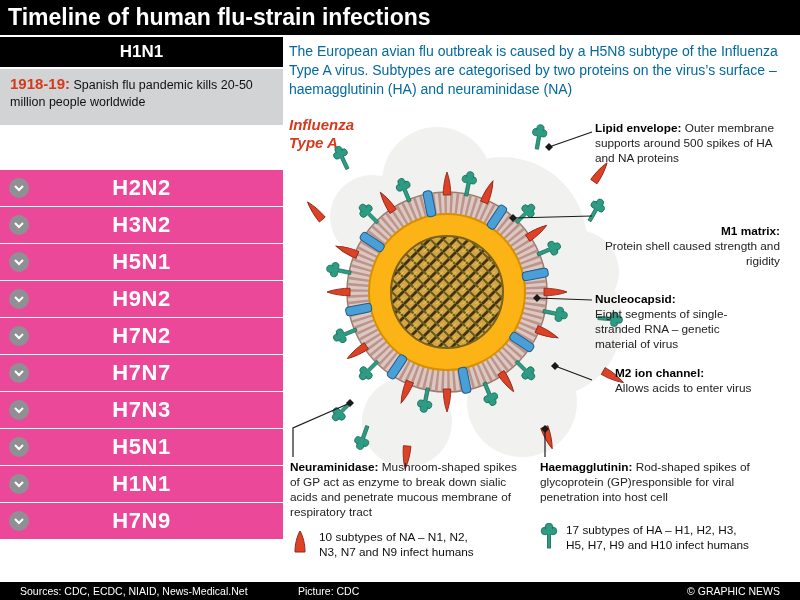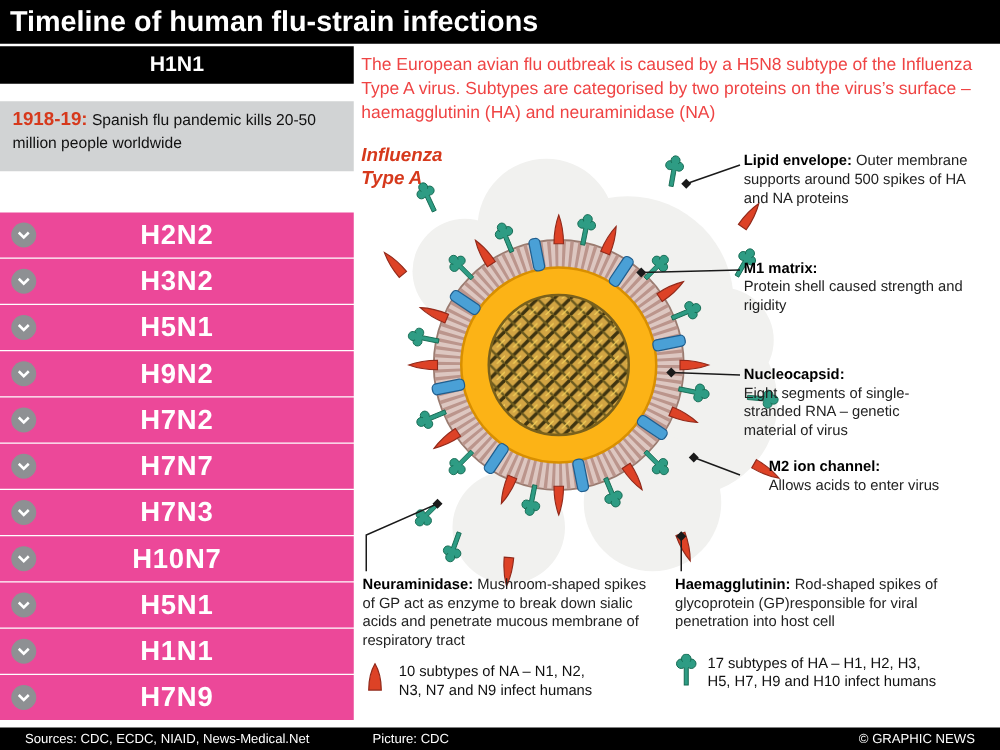--- a/index.html
+++ b/index.html
@@ -6,42 +6,42 @@
   #page { position:relative; width:800px; height:600px; background:#fff; overflow:hidden; }
 
   
   .topbar { position:absolute; left:0; top:0; width:800px; height:35px; background:#000; color:#fff;
             display:flex; align-items:center; padding-left:8px; box-sizing:border-box;
             font-size:23px; font-weight:bold; }
 
   
   .strain-active { position:absolute; left:0; top:37px; width:283px; height:30px; background:#000; color:#fff;
                    text-align:center; line-height:30px; font-size:17px; font-weight:bold; cursor:pointer; }
-  .strain-info { position:absolute; left:0; top:81px; width:283px; min-height:46px; box-sizing:border-box;
+  .strain-info { position:absolute; left:0; top:69px; width:283px; min-height:46px; box-sizing:border-box;
                  background:#d1d3d4; padding:5px 10px 15px 10px; font-size:12.5px; line-height:1.32; color:#111; }
   .strain-info .period { color:#d6391c; font-weight:bold; font-size:15px; }
   .strain-list { position:absolute; left:0; top:170px; width:283px; }
   .strain-row { position:relative; height:36px; margin-bottom:1px; background:#ec4899; color:#fff;
                 display:flex; align-items:center; justify-content:center;
                 font-size:22px; font-weight:bold; letter-spacing:0.6px; cursor:pointer; }
   .strain-row .chev { position:absolute; left:9px; top:8px; width:20px; height:20px; border-radius:50%;
                       background:#8e9093; display:flex; align-items:center; justify-content:center; }
 
   
-  .intro { position:absolute; left:289px; top:42px; width:505px; font-size:14px; line-height:1.36; color:#ef4444; }
+  .intro { position:absolute; left:289px; top:42px; width:505px; font-size:14px; line-height:1.36; color:#0369a1; }
   .virus-label { position:absolute; left:289px; top:116px; color:#d6391c; font-weight:bold; font-style:italic;
                  font-size:15px; line-height:1.2; white-space:pre-line; }
   .virus { position:absolute; left:287px; top:122px; width:326px; height:340px; }
   .lines { position:absolute; left:283px; top:36px; width:517px; height:546px; pointer-events:none; }
 
   .ann { position:absolute; font-size:11.8px; line-height:1.28; color:#222; }
   .ann b { color:#000; }
   .ann .bt { display:block; }
   .ann-lipid  { left:595px; top:121px; width:185px; }
-  .ann-m1     { left:595px; top:207px; width:185px; }
+  .ann-m1     { left:595px; top:224px; width:185px;text-align:right; }
   .ann-nucleo { left:595px; top:292px; width:168px; }
   .ann-m2     { left:595px; top:366px; width:185px;margin-left:20px; }
   .ann-na     { left:290px; top:460px; width:238px; }
   .ann-ha     { left:540px; top:460px; width:255px; }
 
   .legend-item { position:absolute; display:flex; gap:8px; font-size:11.8px; line-height:1.28; color:#111; }
   .legend-na { left:293px; top:530px; width:190px; }
   .legend-ha { left:540px; top:523px; width:212px; }
   .legend-item .licon { flex:0 0 18px; }
 
@@ -117,28 +117,20 @@
         </span>
         <span>H7N7</span>
       </div>
       <div class="strain-row">
         <span class="chev">
           <svg width="12" height="8" viewBox="0 0 12 8">
             <polyline points="2,2 6,6 10,2" fill="none" stroke="#fff" stroke-width="2"></polyline>
           </svg>
         </span>
         <span>H7N3</span>
-      </div>
-      <div class="strain-row">
-        <span class="chev">
-          <svg width="12" height="8" viewBox="0 0 12 8">
-            <polyline points="2,2 6,6 10,2" fill="none" stroke="#fff" stroke-width="2"></polyline>
-          </svg>
-        </span>
-        <span>H10N7</span>
       </div>
       <div class="strain-row">
         <span class="chev">
           <svg width="12" height="8" viewBox="0 0 12 8">
             <polyline points="2,2 6,6 10,2" fill="none" stroke="#fff" stroke-width="2"></polyline>
           </svg>
         </span>
         <span>H5N1</span>
       </div>
       <div class="strain-row">

